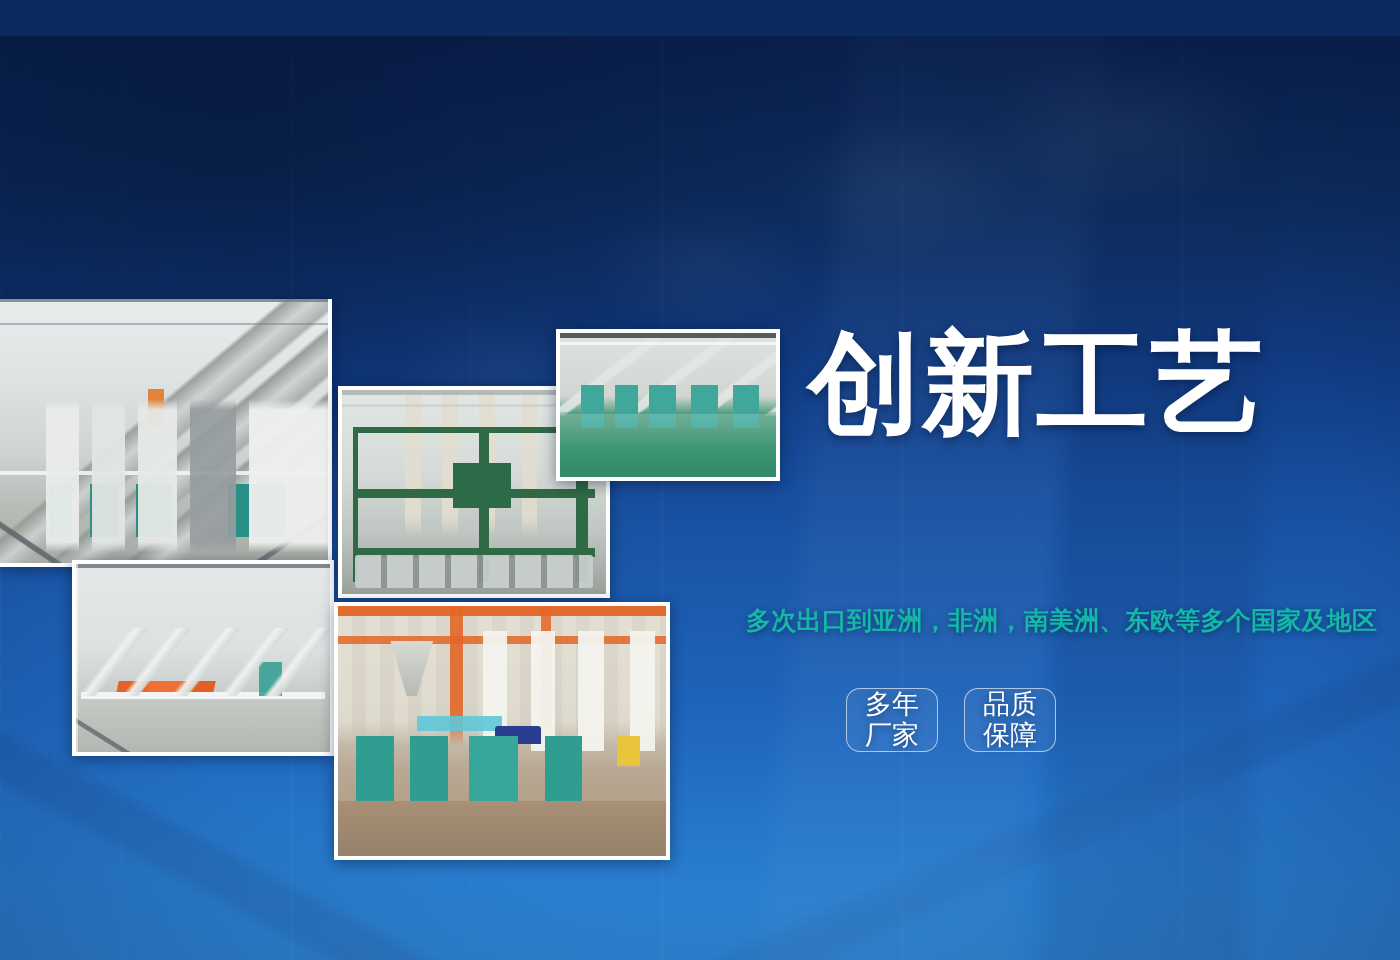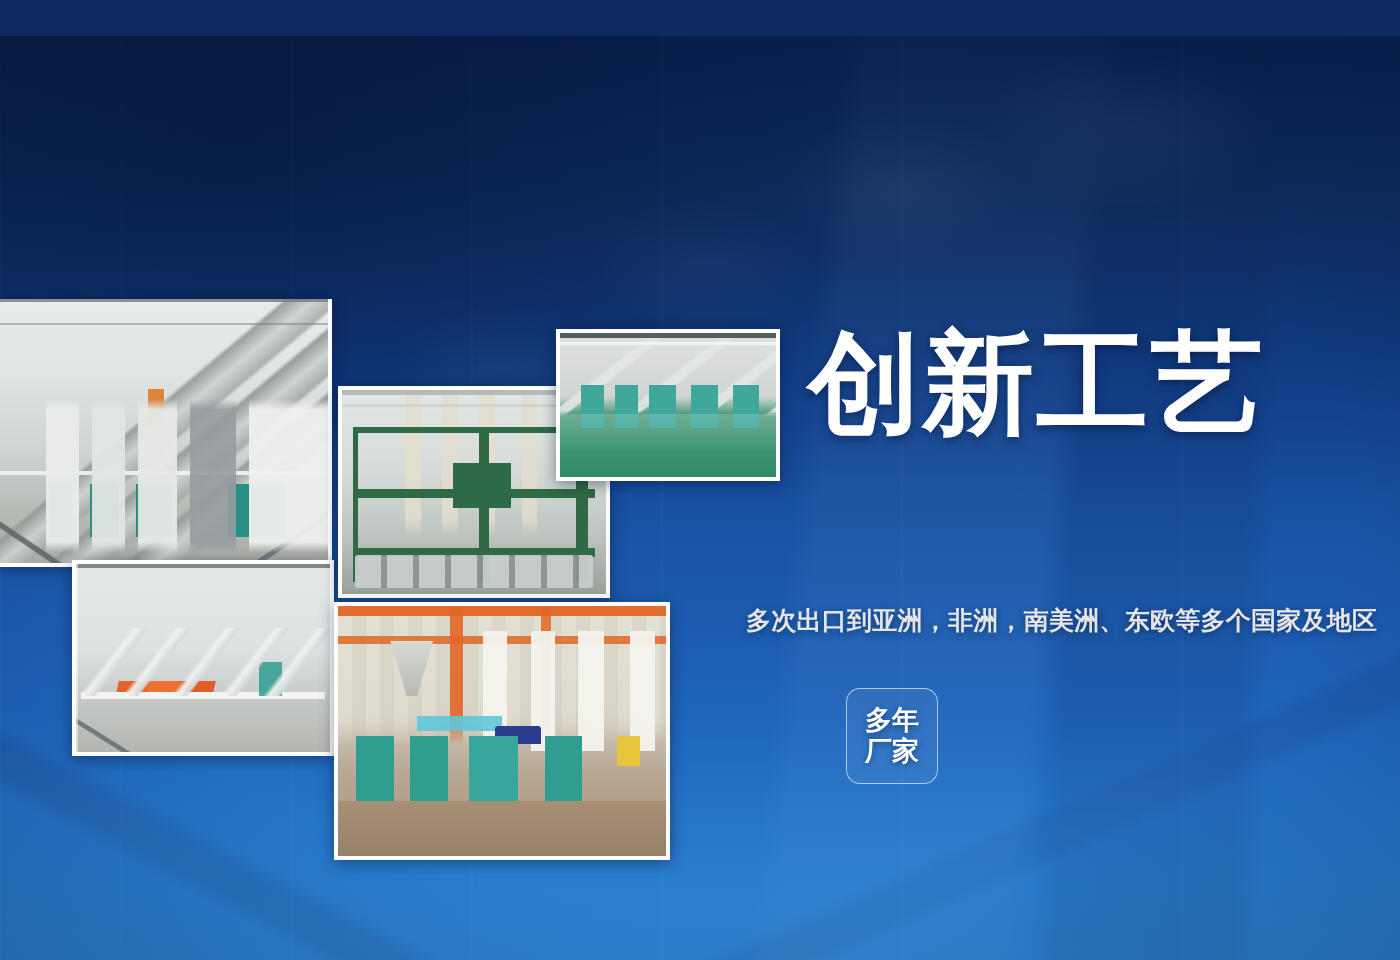--- a/index.html
+++ b/index.html
@@ -256,35 +256,35 @@
     position:absolute;color:#fff;font-weight:700;
     letter-spacing:.02em;line-height:1;
     text-shadow:0 3px 10px rgba(3,20,56,.55);
     white-space:nowrap;
   }
   .headline-1{left:808px;top:292px;font-size:112px;}
   .headline-2{left:922px;top:412px;font-size:112px;}
 
   .subtitle{
     position:absolute;left:746px;top:568px;
-    color:#e5e5e5;font-size:25px;font-weight:700;
+    color:#14b8a6;font-size:25px;font-weight:700;
     letter-spacing:.01em;white-space:nowrap;
     text-shadow:0 2px 7px rgba(3,20,56,.5);
   }
 
   .badges{
     position:absolute;left:846px;top:652px;
     display:flex;gap:26px;
   }
   .badge{
-    width:92px;height:96px;border-radius:14px;
+    width:92px;height:64px;border-radius:14px;
     border:1.5px solid rgba(255,255,255,.62);
     background:rgba(255,255,255,.05);
     display:flex;flex-direction:column;align-items:center;justify-content:center;
-    color:#fff;font-size:27px;font-weight:700;line-height:1.14;
+    color:#fff;font-size:27px;font-weight:400;line-height:1.14;
     text-shadow:0 2px 6px rgba(3,20,56,.5);
   }
   .badge span{display:block;}
 </style>
 </head>
 <body>
 
 <div id="banner">
 
   <div class="bg-base"></div>
@@ -347,15 +347,19 @@
 
   <div class="headline headline-1">创新工艺</div>
 
   <div class="subtitle">多次出口到亚洲，非洲，南美洲、东欧等多个国家及地区</div>
 
   <div class="badges">
     <div class="badge">
       <span>多年</span>
       <span>厂家</span>
     </div>
+    <div class="badge">
+      <span>品质</span>
+      <span>保障</span>
+    </div>
   </div>
 
 </div>
 
 </body></html>

